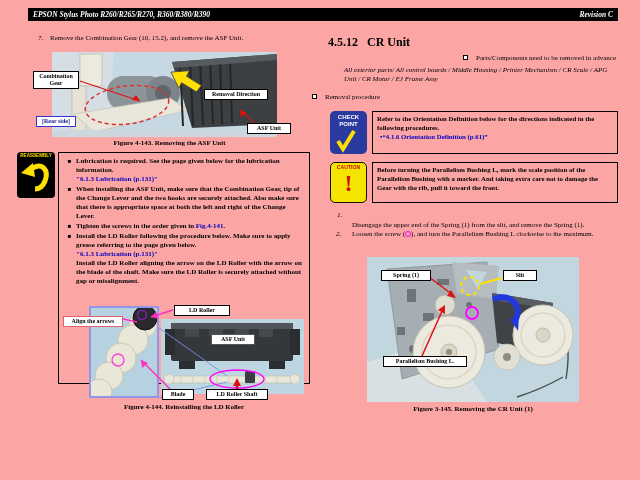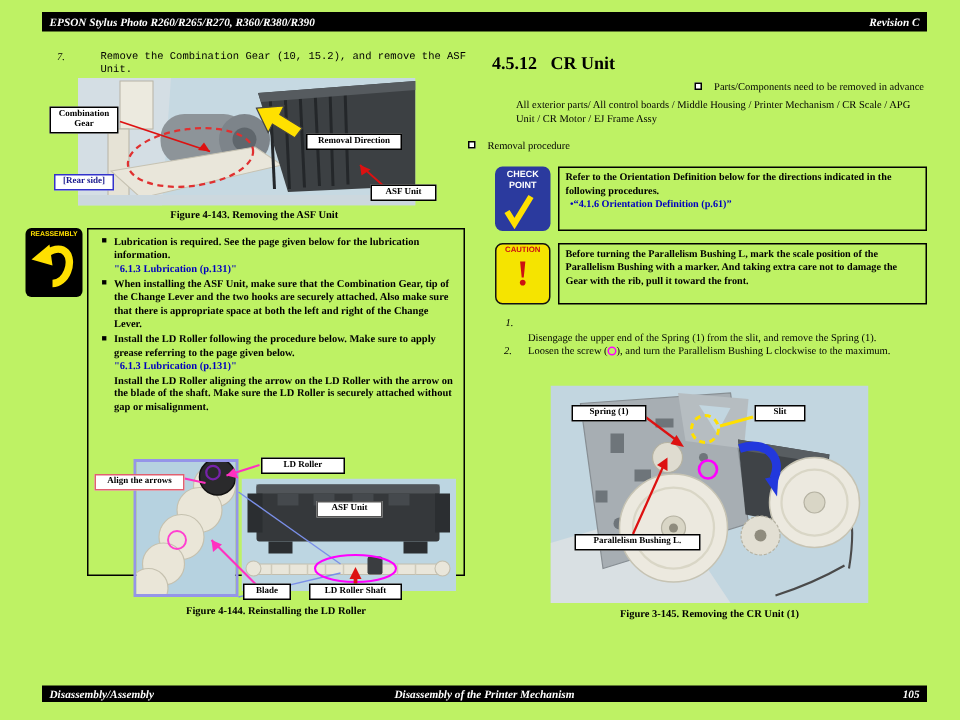--- a/index.html
+++ b/index.html
@@ -5,21 +5,21 @@
   :root{
     --link-blue:#0000bf;
     --badge-blue:#2b3a9e;
     --badge-yellow:#f5e400;
     --caution-red:#cc1111;
     --photo-bg:#c2d6e0;
     --magenta:#ff00ff;
   }
   *{margin:0;padding:0;box-sizing:border-box;}
   html,body{background:#e8e8e8;}
-  #page{position:relative;width:640px;height:480px;background:#bef264;
+  #page{position:relative;width:640px;height:480px;background:#fca5a5;
         font-family:"Liberation Serif",serif;overflow:hidden;padding-left:44px;}
   .bar{position:absolute;left:28px;width:590px;background:#000;color:#fff;
        font:bold italic 7.5px/11px "Liberation Serif",serif;display:flex;align-items:center;}
   .label-box{position:absolute;background:#fff;border:1px solid #000;
        font:bold 6px/1.2 "Liberation Serif",serif;text-align:center;
        padding:1px 2px;white-space:pre-line;z-index:6;color:#000;}
   .fig-caption{position:absolute;font:bold 7px "Liberation Serif",serif;text-align:center;color:#000;}
   .body-txt{font:7px/1.3 "Liberation Serif",serif;color:#000;}
   .link{color:var(--link-blue);font-weight:bold;cursor:pointer;}
   .bullet-row{display:flex;margin-bottom:1px;}
@@ -35,21 +35,21 @@
 <body>
 
 <div id="page">
 
   <div class="bar" style="top:8px;height:13px;justify-content:space-between;padding:0 5px;">
     <span>EPSON Stylus Photo R260/R265/R270, R360/R380/R390</span>
     <span>Revision C</span>
   </div>
 
   <div class="body-txt" style="position:absolute;left:38px;top:34px;font-style:italic;">7.</div>
-  <div class="body-txt" style="position:absolute;left:67px;top:34px;width:255px;font-family:Liberation Mono, monospace;">Remove the Combination Gear (10, 15.2), and remove the ASF Unit.</div>
+  <div class="body-txt" style="position:absolute;left:50px;top:34px;width:255px;">Remove the Combination Gear (10, 15.2), and remove the ASF Unit.</div>
 
   <div style="position:absolute;left:52px;top:52px;width:225px;height:85px;">
     <svg width="225" height="85" viewBox="0 0 225 85">
       <rect width="225" height="85" fill="#c6d9e2"></rect>
       <polygon points="0,0 62,0 56,85 0,85" fill="#d4dee4"></polygon>
       <rect x="28" y="2" width="22" height="32" fill="#eceadf" stroke="#b9b6a8" stroke-width="0.7"></rect>
       <rect x="20" y="34" width="14" height="46" fill="#e6e3d6" stroke="#b9b6a8" stroke-width="0.7"></rect>
       <rect x="55" y="24" width="58" height="34" rx="16" fill="#8d9499"></rect>
       <circle cx="111" cy="41" r="17" fill="#7d848a"></circle>
       <circle cx="111" cy="41" r="8" fill="#5f666c"></circle>
@@ -100,20 +100,26 @@
       <div class="bullet-row">
         <span class="bullet-marker">■</span>
         <span class="bullet-body">
           <span>Lubrication is required. See the page given below for the lubrication information.</span><br>
           <span class="link">"6.1.3 Lubrication (p.131)"</span>
         </span>
       </div>
       <div class="bullet-row">
         <span class="bullet-marker">■</span>
         <span class="bullet-body">When installing the ASF Unit, make sure that the Combination Gear, tip of the Change Lever and the two hooks are securely attached. Also make sure that there is appropriate space at both the left and right of the Change Lever.</span>
+      </div>
+      <div class="bullet-row">
+        <span class="bullet-marker">■</span>
+        <span class="bullet-body">
+          <span>Tighten the screws in the order given in </span><span class="link">Fig.4-141</span><span>.</span>
+        </span>
       </div>
       <div class="bullet-row">
         <span class="bullet-marker">■</span>
         <span class="bullet-body">
           <span>Install the LD Roller following the procedure below. Make sure to apply grease referring to the page given below.</span><br>
           <span class="link">"6.1.3 Lubrication (p.131)"</span>
         </span>
       </div>
       <div class="bullet-row">
         <span class="bullet-marker"></span>
@@ -198,21 +204,21 @@
 
   <div style="position:absolute;left:328px;top:35px;font:bold 12px 'Liberation Serif',serif;">
     <span>4.5.12</span>&nbsp;&nbsp;
     <span>CR Unit</span>
   </div>
 
   <div class="chk-row" style="left:330px;top:54px;width:286px;justify-content:flex-end;">
     <span class="chk-sq"></span>
     <span class="body-txt">Parts/Components need to be removed in advance</span>
   </div>
-  <div class="body-txt" style="position:absolute;left:344px;top:66px;width:276px;">All exterior parts/ All control boards / Middle Housing / Printer Mechanism / CR Scale / APG Unit / CR Motor / EJ Frame Assy</div>
+  <div class="body-txt" style="position:absolute;left:344px;top:66px;width:276px;font-style:italic;">All exterior parts/ All control boards / Middle Housing / Printer Mechanism / CR Scale / APG Unit / CR Motor / EJ Frame Assy</div>
   <div class="chk-row" style="left:312px;top:93px;width:286px;text-align:right;">
     <span class="chk-sq"></span>
     <span class="body-txt">Removal procedure</span>
   </div>
 
   <div style="position:absolute;left:330px;top:111px;width:37px;height:43px;background:var(--badge-blue);
               border-radius:5px;text-align:center;padding-top:3px;">
     <div style="font:bold 6px/6.5px 'Liberation Sans',sans-serif;color:#fff;">
       <div>CHECK</div>
       <div>POINT</div>
@@ -288,19 +294,14 @@
         <path d="M126,42 C144,36 155,48 149,62" fill="none" stroke="#2238dd" stroke-width="6"></path>
         <polygon points="152,60 143,62 151,74" fill="#2238dd"></polygon>
       </g>
     </svg>
   </div>
   <div class="label-box" style="left:381px;top:270px;width:50px;">Spring (1)</div>
   <div class="label-box" style="left:503px;top:270px;width:34px;">Slit</div>
   <div class="label-box" style="left:383px;top:356px;width:84px;">Parallelism Bushing L.</div>
   <div class="fig-caption" style="left:367px;top:405px;width:212px;">Figure 3-145.   Removing the CR Unit (1)</div>
 
-  <div class="bar" style="top:457px;height:11px;padding:0 5px;">
-    <span style="flex:1;text-align:left;">Disassembly/Assembly</span>
-    <span style="flex:1.6;text-align:center;">Disassembly of the Printer Mechanism</span>
-    <span style="flex:1;text-align:right;">105</span>
-  </div>
 
 </div>
 
 </body></html>

